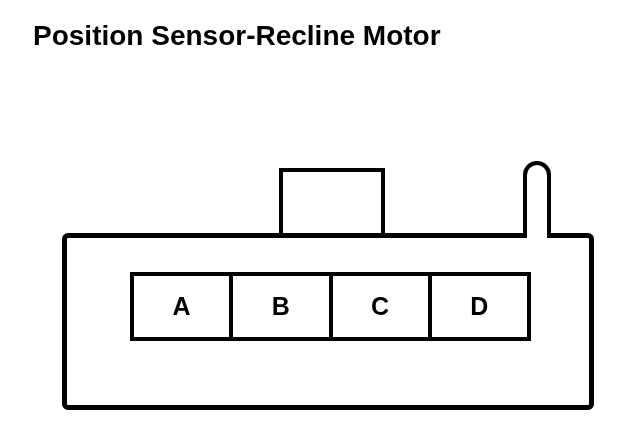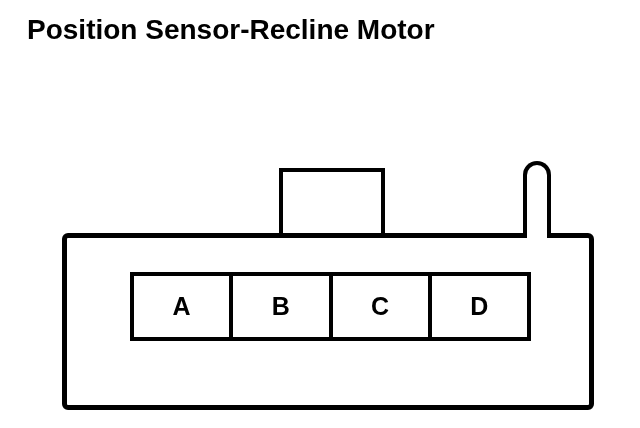--- a/index.html
+++ b/index.html
@@ -11,21 +11,21 @@
     height: 428px;
     background: #ffffff;
     position: relative;
     overflow: hidden;
     font-family: "Liberation Sans", sans-serif;
   }
   .title {
     position: absolute;
     left: 21px;
     top: 9px;
-    margin: 6px;
+    margin: 12px;
     font-size: 28px;
     line-height: 1.05;
     font-weight: bold;
     color: #000000;
     white-space: nowrap;
   }
   
   .connector-body {
     position: absolute;
     left: 62px;

